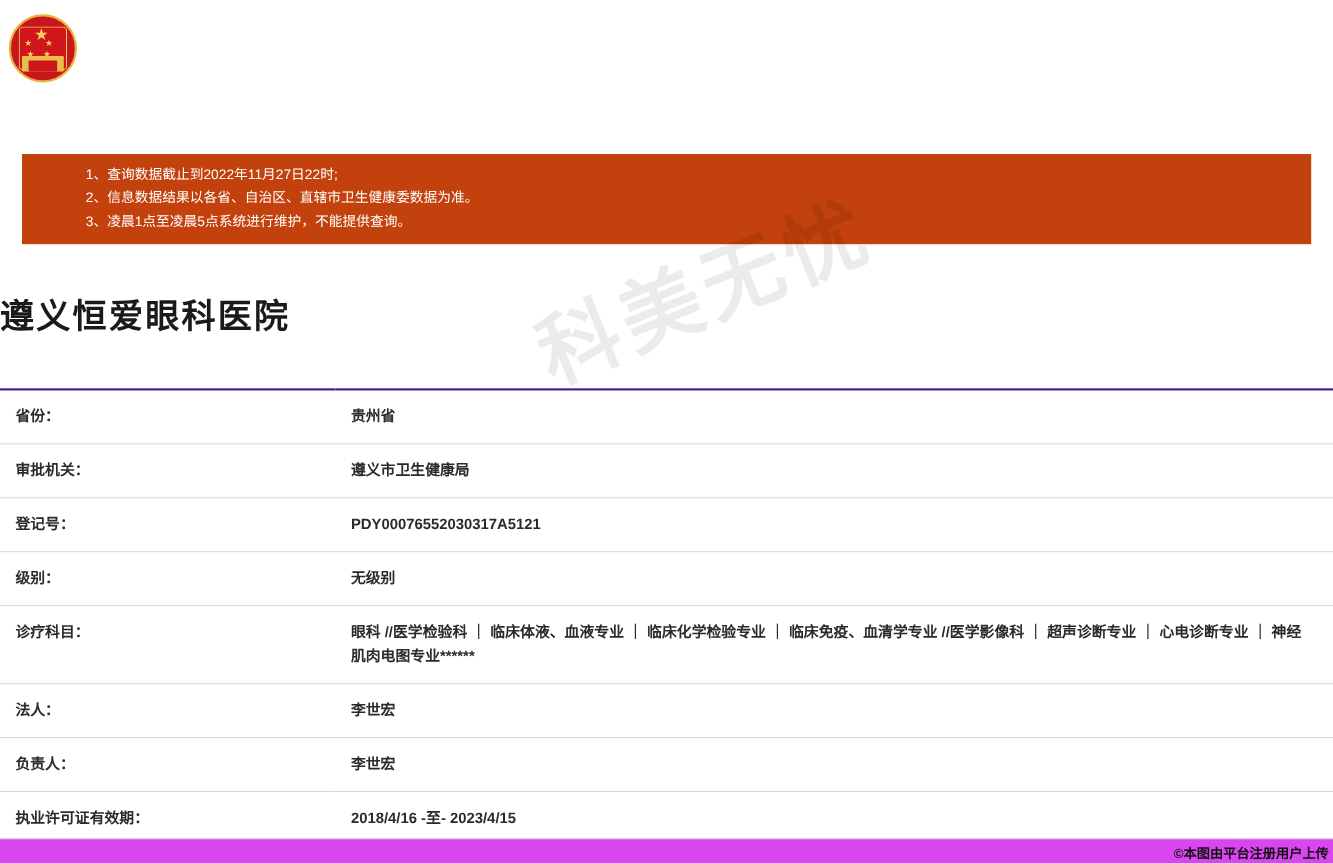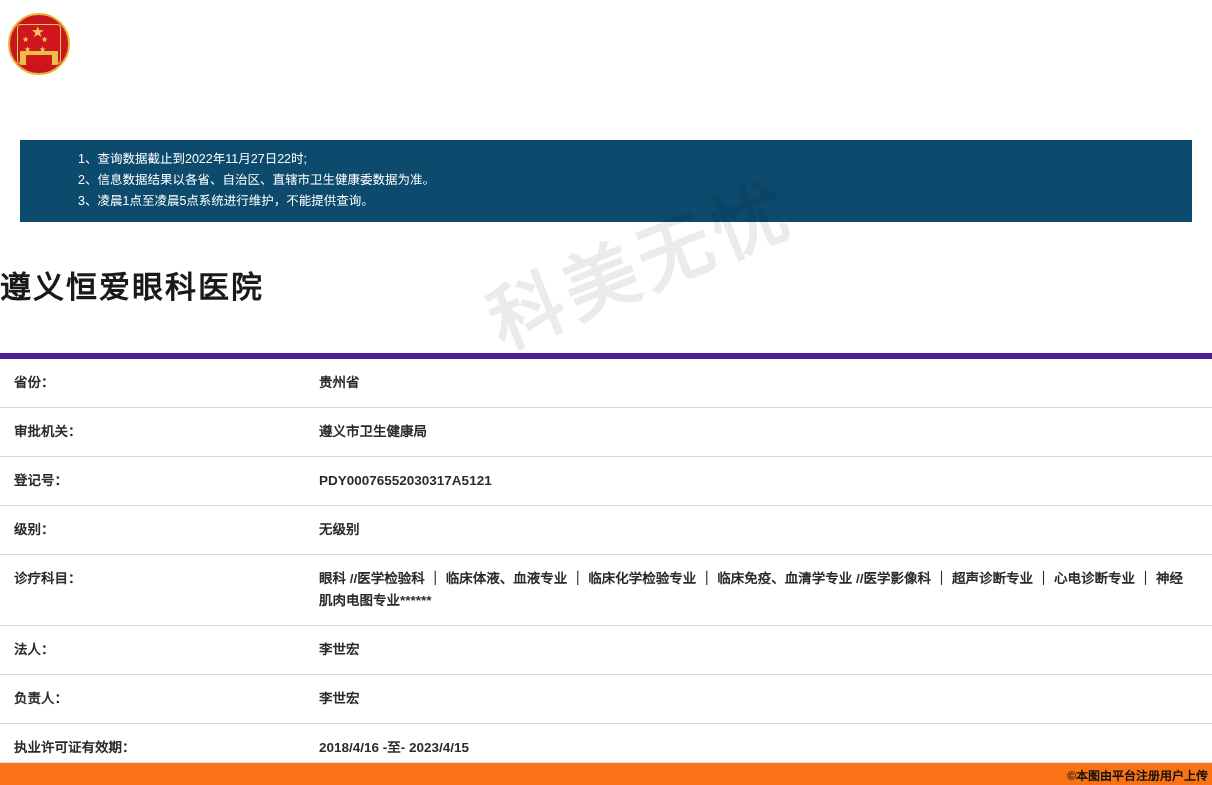--- a/index.html
+++ b/index.html
@@ -96,21 +96,21 @@
     white-space: nowrap;
   }
 
   
   .notice {
     position: absolute;
     left: 20px;
     top: 140px;
     width: 1172px;
     height: 82px;
-    background: #0c4a6e;
+    background: #c2410c;
     color: #ffffff;
     box-sizing: border-box;
     padding: 9px 0 0 58px;
   }
   .notice-line {
     font-size: 12.5px;
     line-height: 21px;
     white-space: nowrap;
   }
 
@@ -149,21 +149,21 @@
     padding-left: 14px;
     font-weight: bold;
     box-sizing: border-box;
   }
   .info-table td.value {
     padding-left: 14px;
     padding-right: 20px;
     box-sizing: border-box;
     font-weight: bold;
   }
-  .info-table tr.first td { border-top: 6px solid #4c1d95; margin-left: 28px; }
+  .info-table tr.first td { border-top: 2px solid #4c1d95; margin-left: 28px; }
 
   
   .watermark {
     position: absolute;
     left: 470px;
     top: 270px;
     font-size: 74px;
     font-weight: bold;
     color: rgba(0,0,0,0.08);
     transform: rotate(-22deg);
@@ -173,21 +173,21 @@
     white-space: nowrap;
   }
 
   
   .footer {
     position: absolute;
     left: 0;
     bottom: 0;
     width: 1212px;
     height: 22px;
-    background: #f97316;
+    background: #d946ef;
     border-top: 1px solid #e3e3e3;
   }
   .footer-note {
     position: absolute;
     right: 4px;
     bottom: 2px;
     font-size: 12px;
     font-weight: bold;
     color: #111111;
     white-space: nowrap;

